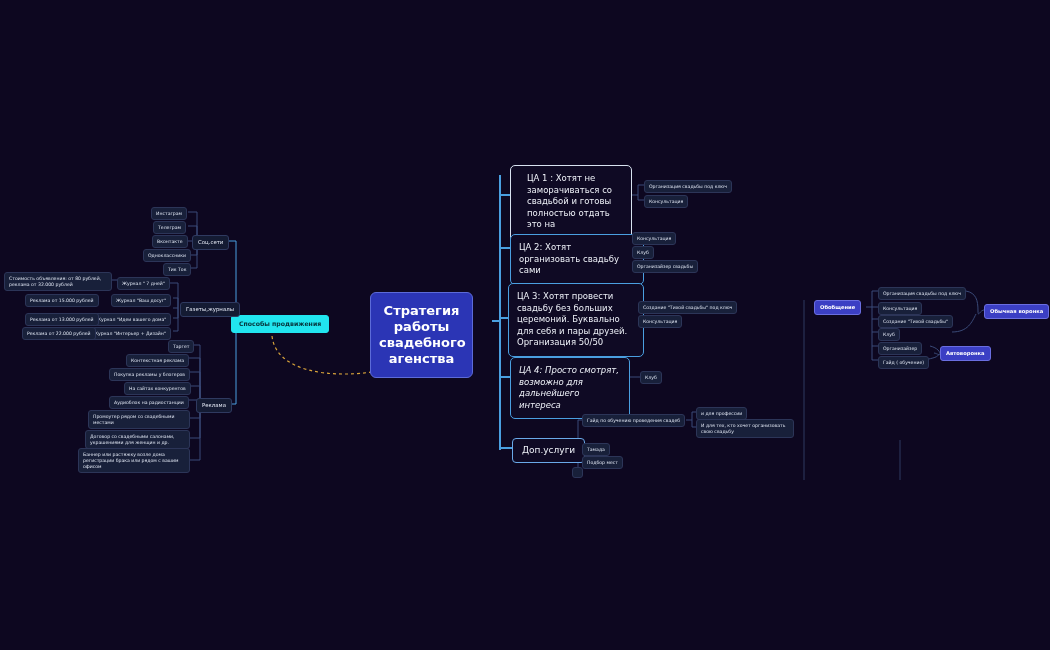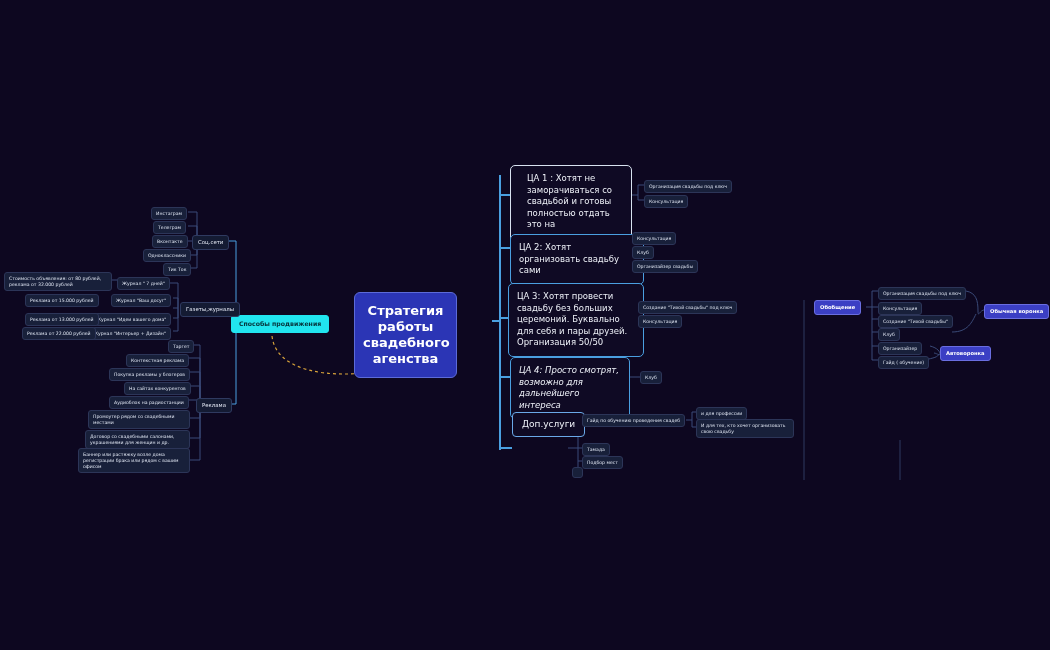--- a/index.html
+++ b/index.html
@@ -133,21 +133,21 @@
       <path d="M966 291 C 976 293, 978 300, 978 311 C 978 318, 980 310, 984 310"></path>
       <path d="M952 332 C 968 332, 972 322, 976 314"></path>
       <path d="M930 346 C 938 348, 940 352, 940 354 C 940 356, 936 353, 934 353"></path>
       <path d="M924 360 C 934 358, 938 357, 939 354"></path>
 
       <path d="M804 300 L804 480" stroke="#2f3a60"></path>
       <path d="M900 440 L900 480" stroke="#2f3a60"></path>
     </g>
   </svg>
 
-  <div class="node root" style="left:354px;top:292px;width:103px;">
+  <div class="node root" style="left:370px;top:292px;width:103px;">
     <span>Стратегия работы свадебного агенства</span>
   </div>
 
   <div class="node cyan" style="left:231px;top:315px;">
     <span>Способы продвижения</span>
   </div>
 
   <div class="node mid" style="left:192px;top:235px;">
     <span>Соц.сети</span>
   </div>
@@ -228,21 +228,21 @@
     <span>Создание "Тихой свадьбы" под ключ</span></div>
   <div class="node chip" style="left:638px;top:315px;">
     <span>Консультация</span></div>
 
   <div class="node card b2" style="left:510px;top:357px;width:120px;font-style:italic;">
     <span>ЦА 4: Просто смотрят, возможно для дальнейшего интереса</span>
   </div>
   <div class="node chip" style="left:640px;top:371px;">
     <span>Клуб</span></div>
 
-  <div class="node dop" style="left:512px;top:412px;">
+  <div class="node dop" style="left:512px;top:438px;">
     <span>Доп.услуги</span>
   </div>
   <div class="node chip" style="left:582px;top:414px;">
     <span>Гайд по обучению проведения свадеб</span></div>
   <div class="node chip" style="left:582px;top:443px;">
     <span>Тамада</span></div>
   <div class="node chip" style="left:582px;top:456px;">
     <span>Подбор мест</span></div>
   <div class="node chip blank" style="left:572px;top:467px;">
     <span></span></div>

